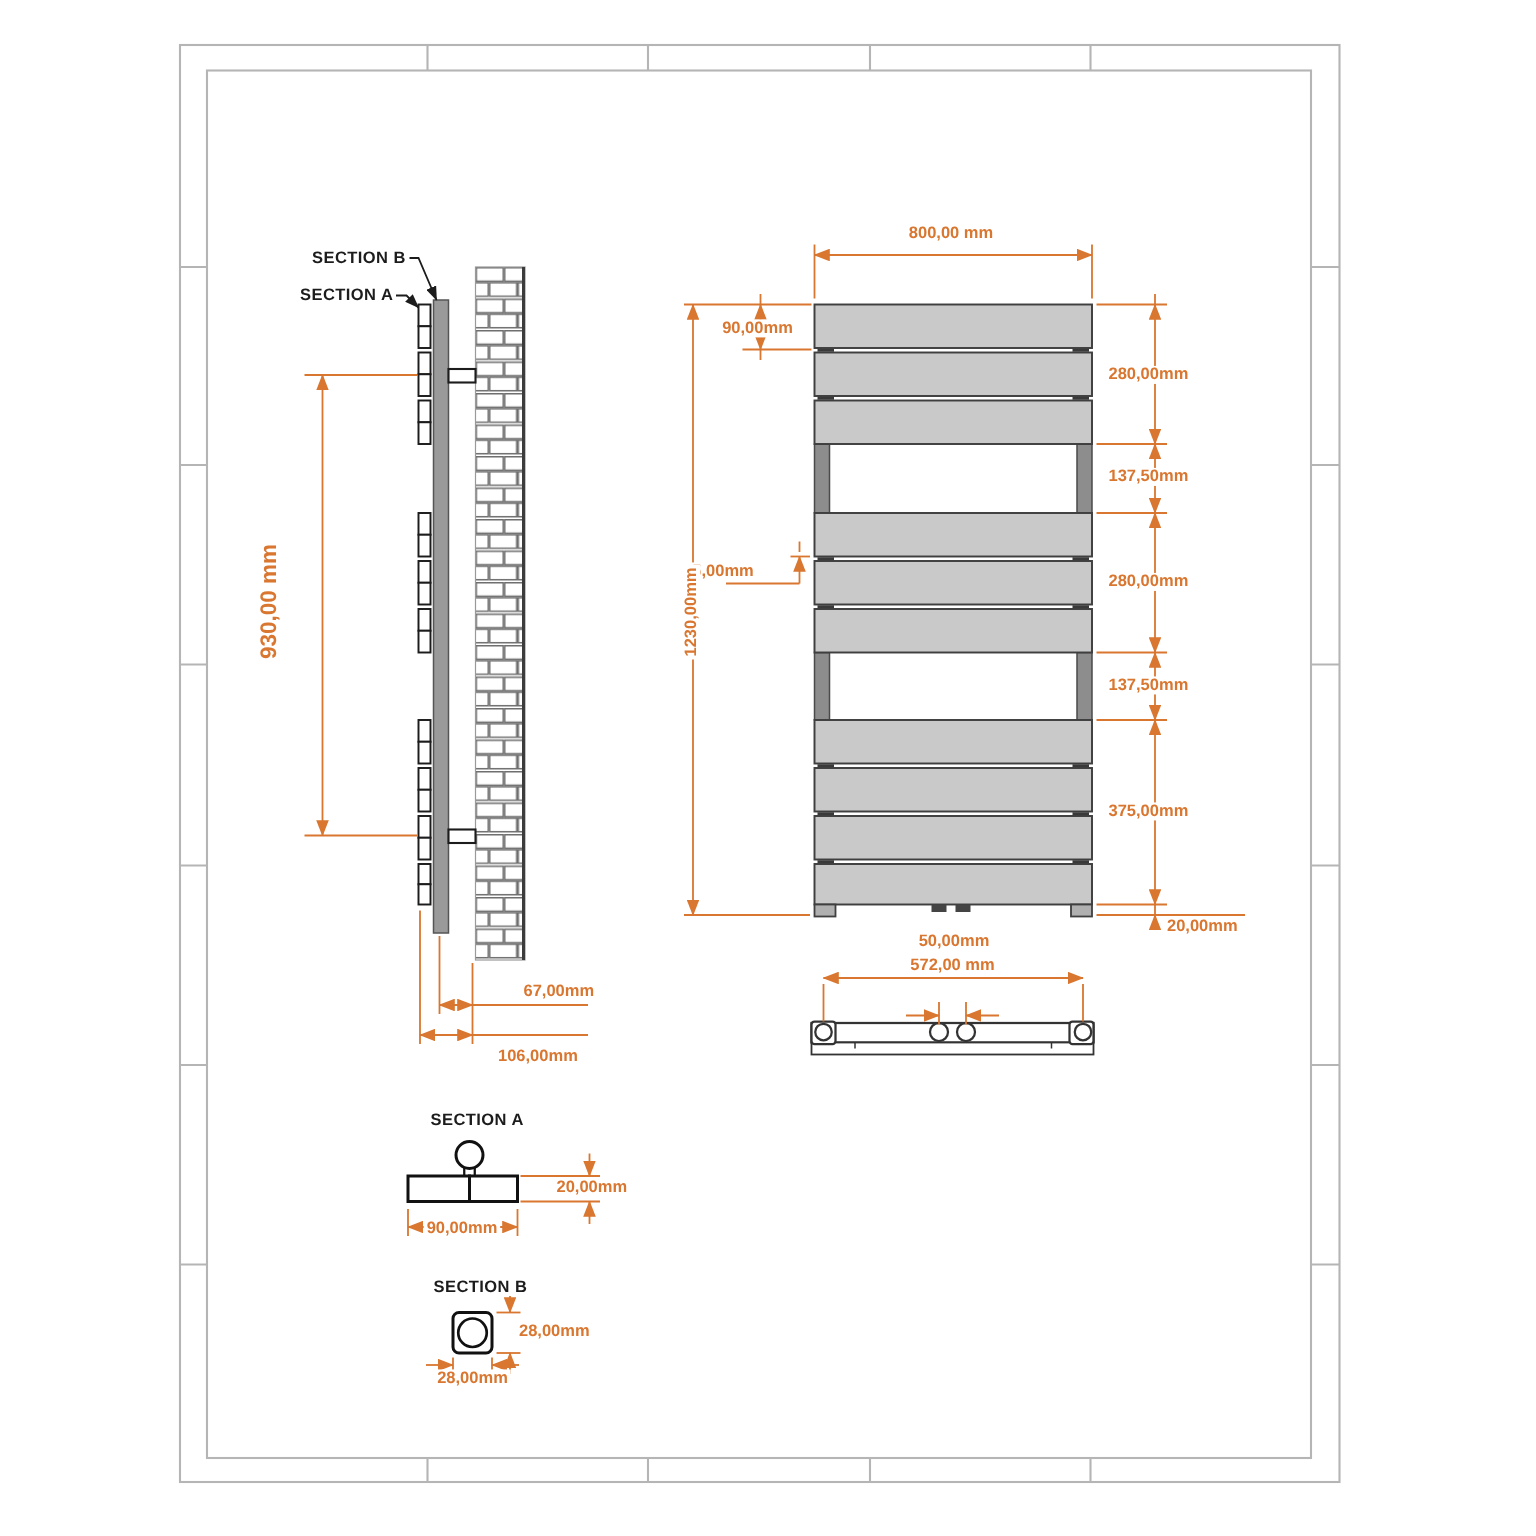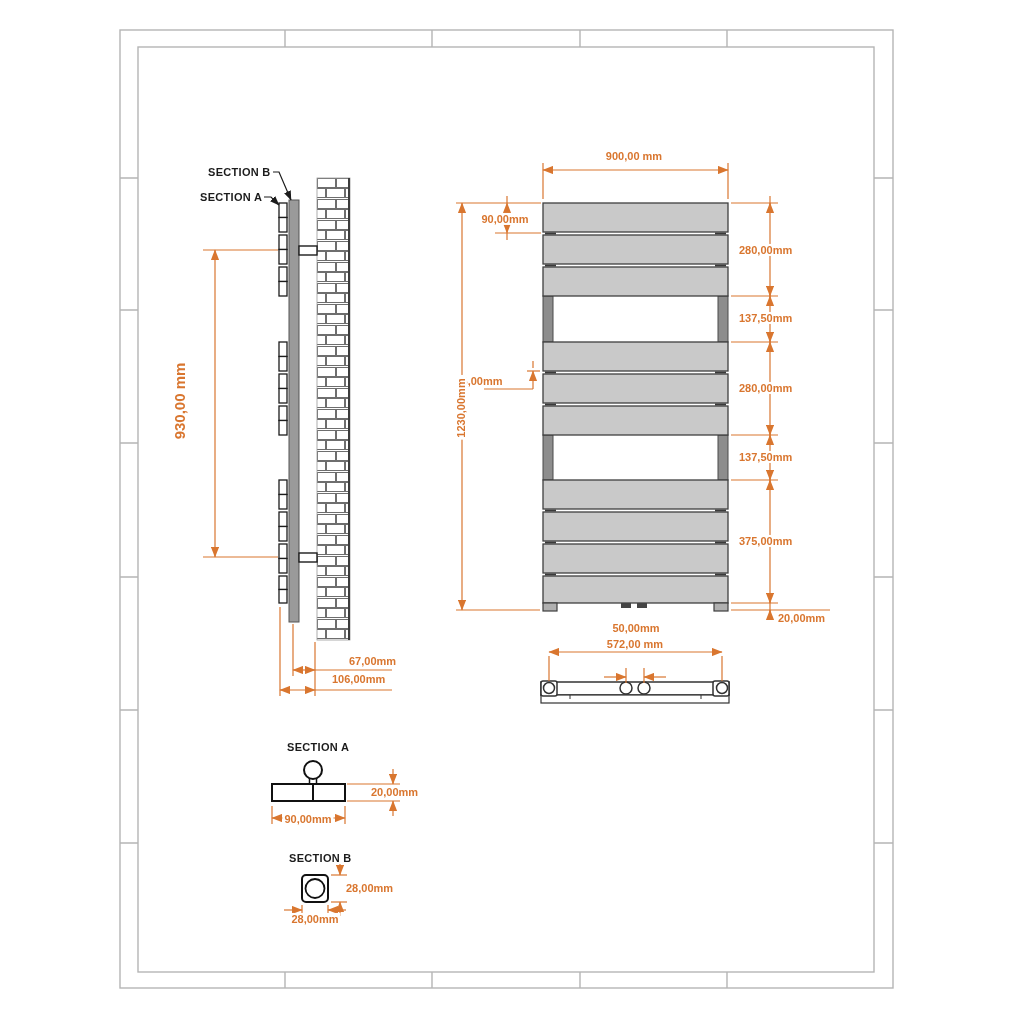--- a/index.html
+++ b/index.html
@@ -271,23 +271,23 @@
       <line x1="284" y1="910" x2="302" y2="910" marker-end="url(#aO)"></line>
       <line x1="346" y1="910" x2="328" y2="910" marker-end="url(#aO)"></line>
     </g>
   </g>
 </svg>
 
   <div class="dim blk" style="left:206px;top:166px;">SECTION B</div>
   <div class="dim blk" style="left:198px;top:191px;">SECTION A</div>
   <div class="dim big rot" style="left:180px;top:401px;">930,00 mm</div>
   <div class="dim" style="left:347px;top:655px;text-align:right;">67,00mm</div>
-  <div class="dim" style="left:330px;top:673px;text-align:center;">106,00mm</div>
-
-  <div class="dim ctr" style="left:634px;top:156px;">900,00 mm</div>
+  <div class="dim" style="left:330px;top:698px;text-align:center;">106,00mm</div>
+
+  <div class="dim ctr" style="left:634px;top:156px;">800,00 mm</div>
   <div class="dim ctr" style="left:505px;top:219px;">90,00mm</div>
   <div class="dim ctr" style="left:482px;top:381px;">5,00mm</div>
   <div class="dim rot" style="left:461px;top:408px;">1230,00mm</div>
 
   <div class="dim vctr" style="left:737px;top:250px;">280,00mm</div>
   <div class="dim vctr" style="left:737px;top:318px;">137,50mm</div>
   <div class="dim vctr" style="left:737px;top:388px;">280,00mm</div>
   <div class="dim vctr" style="left:737px;top:457px;">137,50mm</div>
   <div class="dim vctr" style="left:737px;top:541px;text-align:right;">375,00mm</div>
   <div class="dim vctr" style="left:776px;top:618px;">20,00mm</div>

